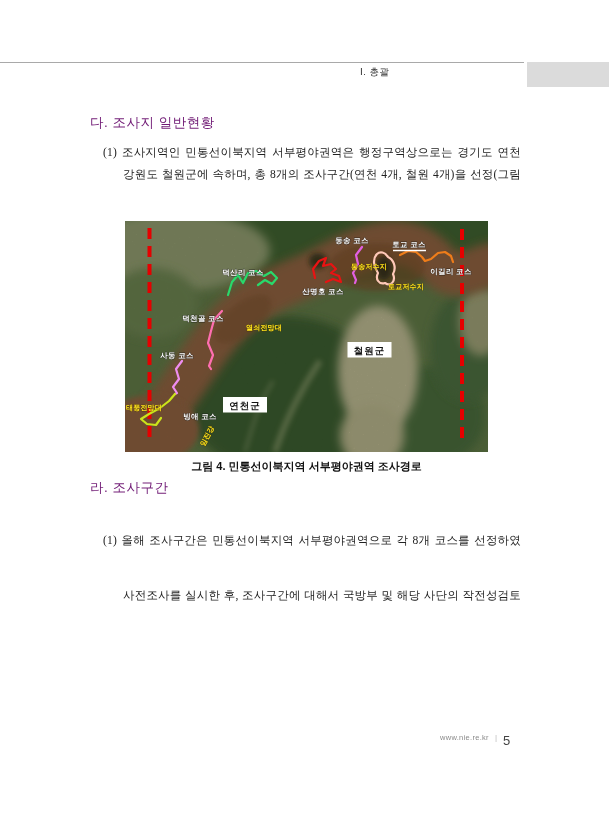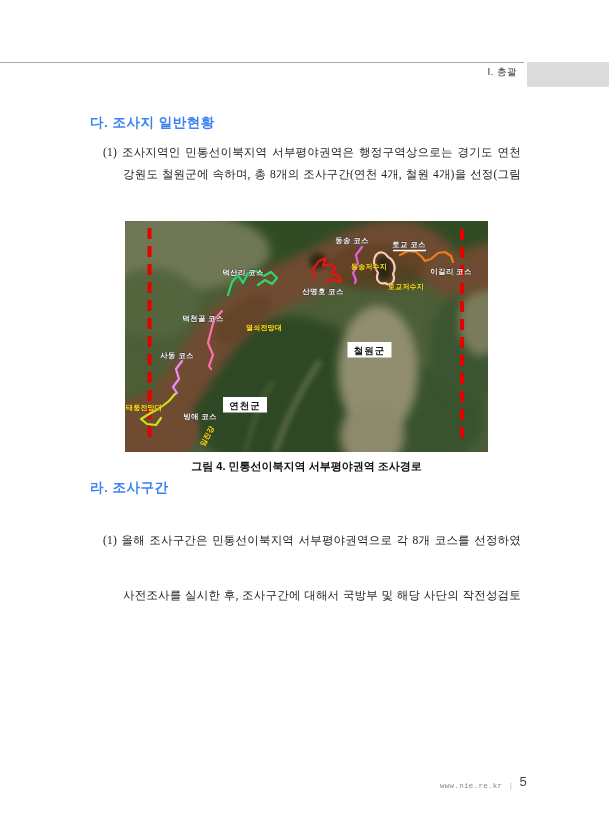--- a/index.html
+++ b/index.html
@@ -3,28 +3,28 @@
 <meta charset="utf-8">
 <style>
   html,body{margin:0;padding:0;background:#eee;}
   #page{
     position:relative;width:609px;height:840px;background:#ffffff;
     font-family:"Liberation Serif",serif;overflow:hidden;
   }
   
   #header-rule{position:absolute;left:0;top:62px;width:524px;height:1px;background:#a9a9a9;}
   #header-label{
-    position:absolute;left:360px;top:66px;width:157px;text-align:right;
+    position:absolute;left:360px;top:66px;width:157px;
     font-family:"Liberation Sans",sans-serif;font-size:9.5px;color:#333;letter-spacing:.5px;
   }
   #header-box{position:absolute;left:527px;top:62px;width:82px;height:25px;background:#dbdbdb;}
   
   .h-sec{
     position:absolute;left:90px;font-family:"Liberation Sans",sans-serif;
-    font-weight:bold;font-size:13.5px;color:#3b82f6;letter-spacing:.5px;white-space:nowrap;text-align:right;
+    font-weight:normal;font-size:13.5px;color:#701a75;letter-spacing:.5px;white-space:nowrap;text-align:right;
   }
   #h-da{top:114px;}
   #h-ra{top:479px;}
   
   .para{position:absolute;left:103px;width:418px;font-size:11.5px;color:#222;}
   .pline{height:22px;line-height:22px;overflow:hidden;letter-spacing:.2px;}
   .pline.just{text-align:justify;text-align-last:justify;}
   .pline.left{text-align:left;white-space:nowrap;}
   .pline.cont{margin-left:20px;}
   #s1p1{top:141px;}
@@ -32,22 +32,22 @@
   #s2p2{top:584px;}
   
   #map-wrap{position:absolute;left:125px;top:221px;width:309px;height:231px;}
   #figure-caption{
     position:absolute;left:125px;top:459px;width:363px;text-align:center;
     font-family:"Liberation Sans",sans-serif;font-weight:bold;font-size:11px;color:#111;
     white-space:nowrap;
   }
   
   #footer{
-    position:absolute;left:440px;top:772px;height:18px;display:flex;align-items:flex-end;
-    font-family:Liberation Mono, monospace;
+    position:absolute;left:440px;top:733px;height:18px;display:flex;align-items:flex-start;
+    font-family:Liberation Sans, sans-serif;
   }
   #footer-site{font-size:7.5px;color:#8a8a8a;letter-spacing:.3px;}
   #footer-sep{font-size:8px;color:#bbb;margin:0 6px;}
   #footer-page{font-size:13px;color:#444;}
   svg text{font-family:"Liberation Sans",sans-serif;font-weight:bold;}
   .lbl-w{font-size:7.5px;fill:#ffffff;stroke:rgba(20,20,20,.6);stroke-width:.9;paint-order:stroke;letter-spacing:.3px;}
   .lbl-y{font-size:7px;fill:#ffe51c;stroke:rgba(70,45,0,.55);stroke-width:.8;paint-order:stroke;letter-spacing:.2px;}
   .lbl-r{font-size:9.5px;fill:#111;letter-spacing:1px;}
   .route{fill:none;stroke-width:2.2;stroke-linecap:round;stroke-linejoin:round;}
 </style>

